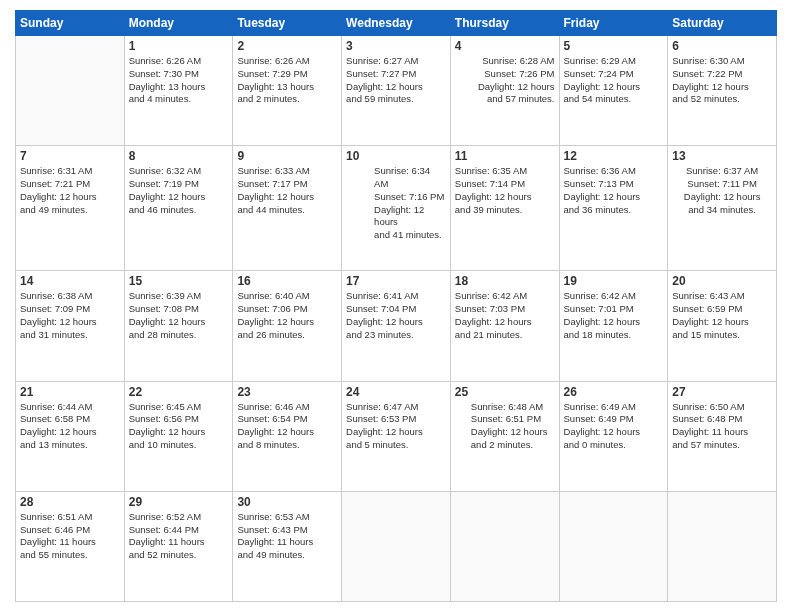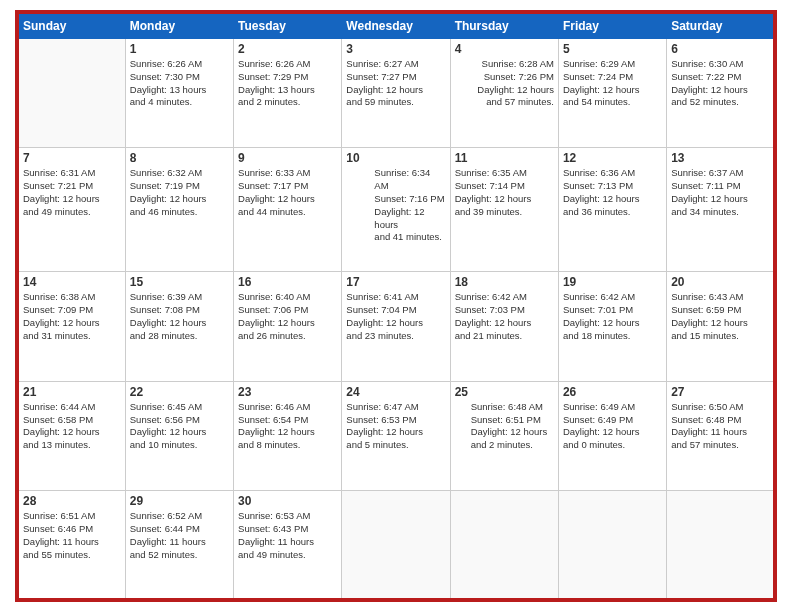--- a/index.html
+++ b/index.html
@@ -42,21 +42,21 @@
       color: #333;
       line-height: 1.1;
     }
     .subtitle {
       font-size: 14px;
       color: #333;
       margin-top: 2px;
     }
     .calendar {
       flex: 1;
-      border: 4px solid #b91c1c;
+      border: 1px solid #b91c1c;
       border-collapse: collapse;
       width: 100%;
       table-layout: fixed;
     }
     .calendar th {
       background-color: #1565c0;
       color: #fff;
       font-size: 12px;
       font-weight: bold;
       padding: 5px 4px;
@@ -187,21 +187,21 @@
           </td>
           <td>
             <span class="day-number">12</span>
             <div class="day-info" style="white-space: pre-line;">Sunrise: 6:36 AM
 Sunset: 7:13 PM
 Daylight: 12 hours
 and 36 minutes.</div>
           </td>
           <td>
             <span class="day-number">13</span>
-            <div class="day-info" style="white-space: pre-line;">Sunrise: 6:37 AM
+            <div class="day-info" style="white-space: pre-line; text-align: center;">Sunrise: 6:37 AM
 Sunset: 7:11 PM
 Daylight: 12 hours
 and 34 minutes.</div>
           </td>
         </tr>
         <tr>
           <td>
             <span class="day-number">14</span>
             <div class="day-info" style="white-space: pre-line;">Sunrise: 6:38 AM
 Sunset: 7:09 PM

